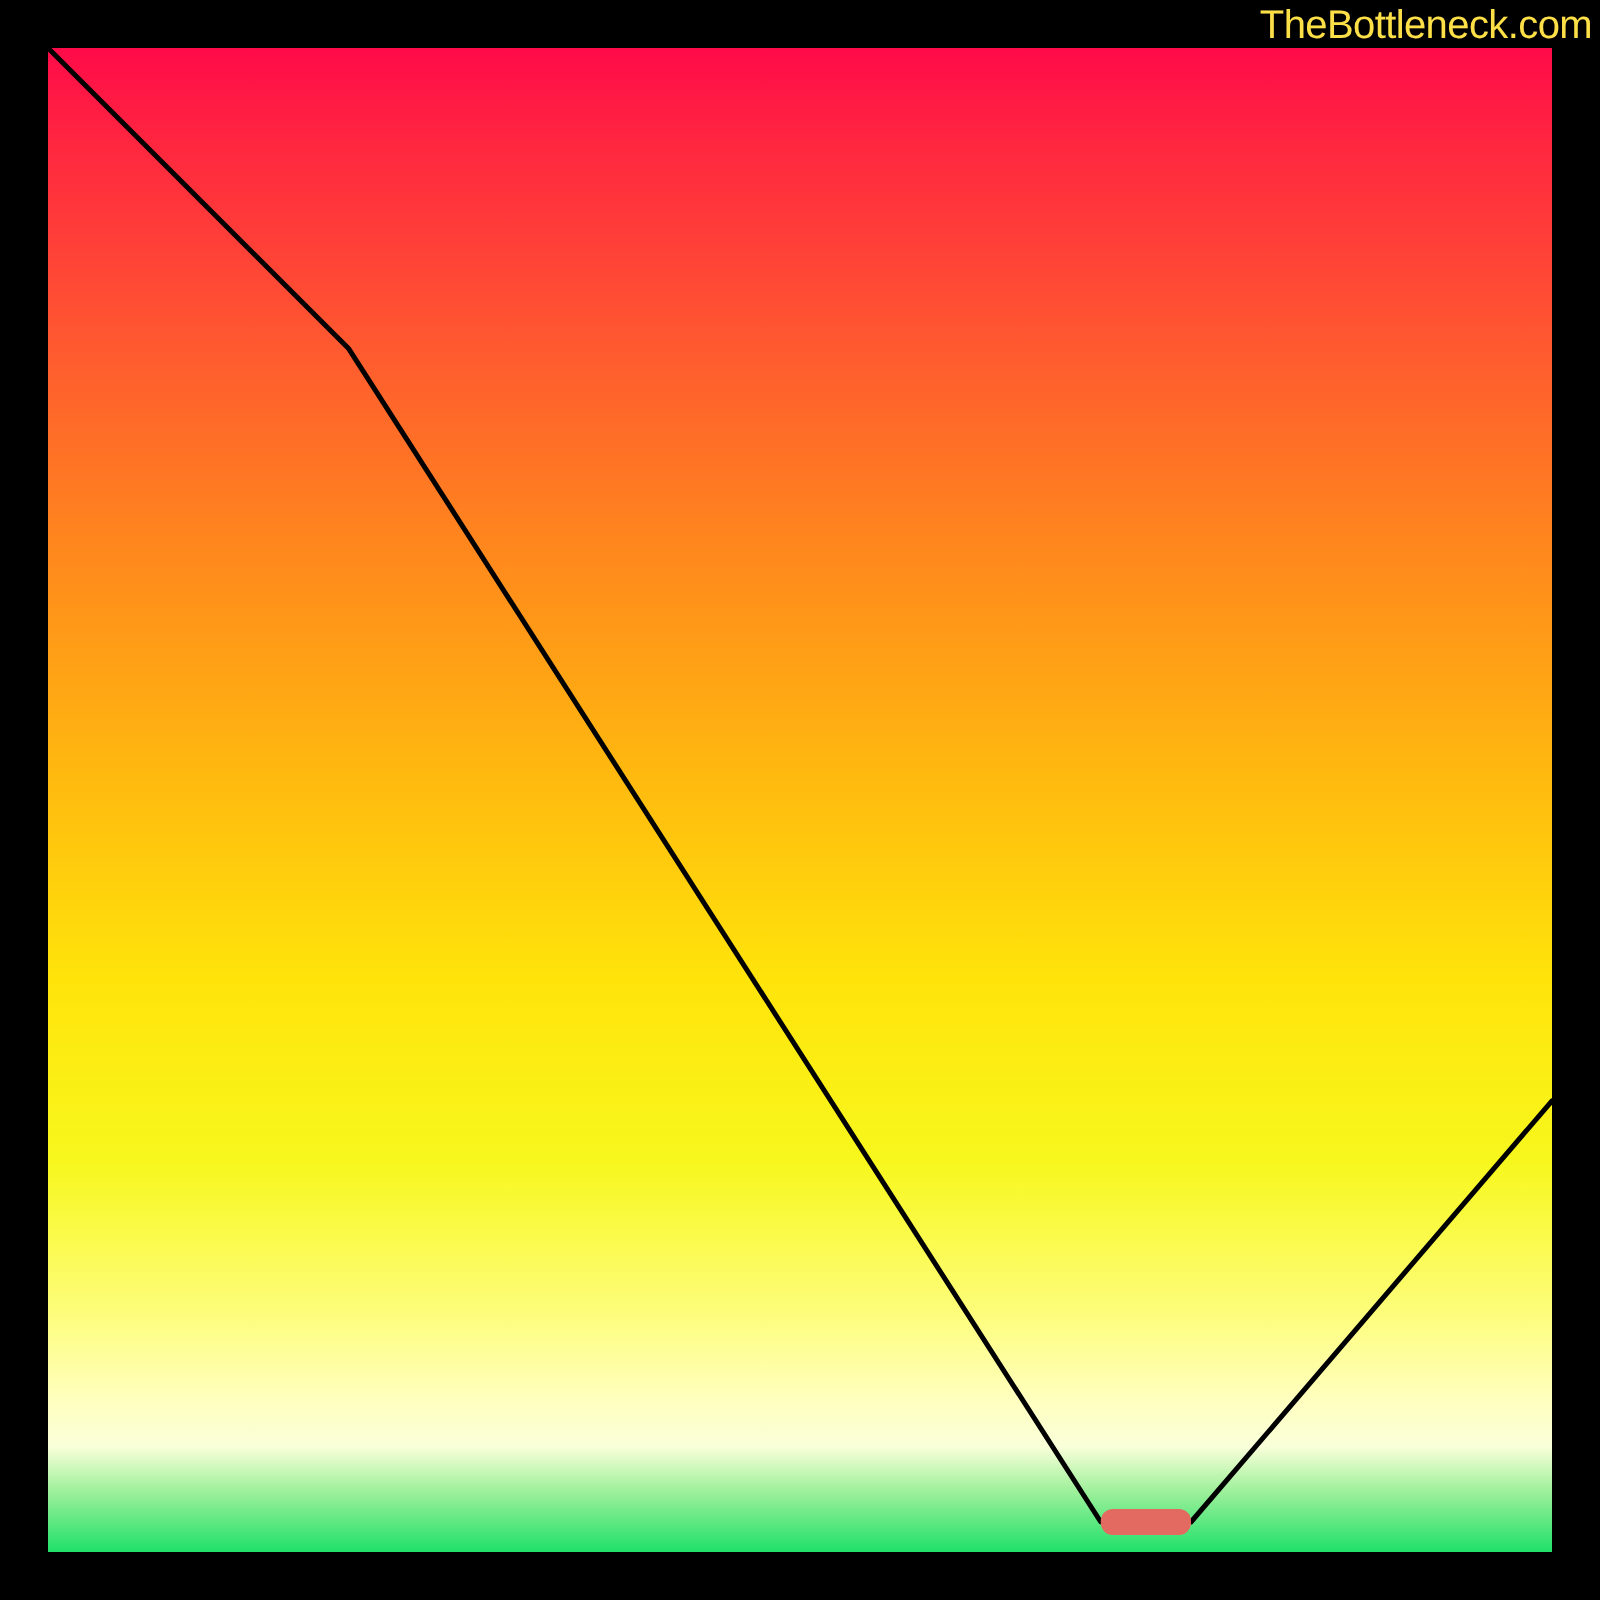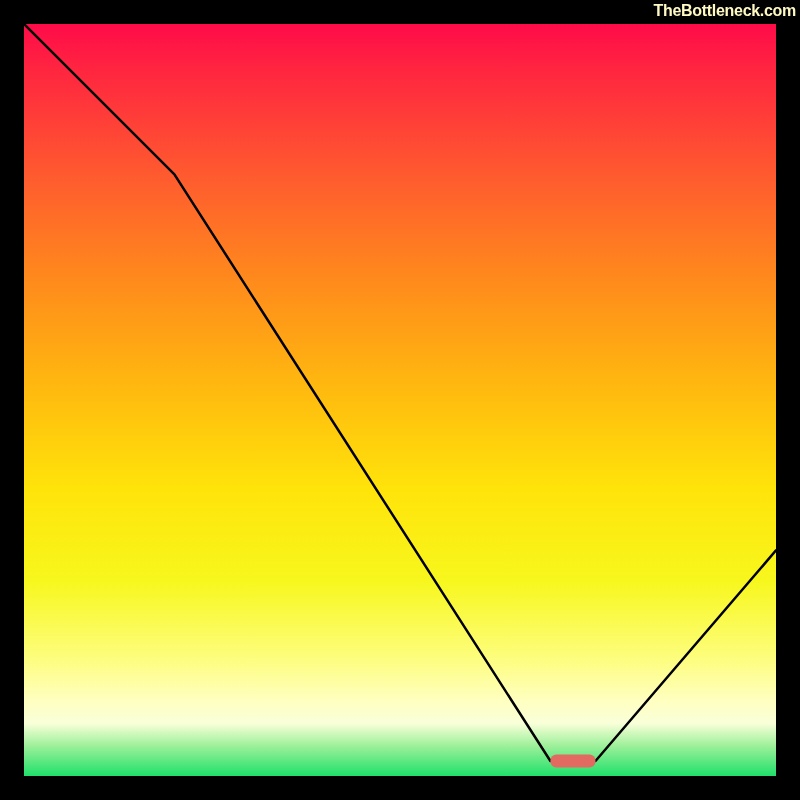--- a/index.html
+++ b/index.html
@@ -53,23 +53,23 @@
     position: absolute;
     left: 0;
     top: 0;
     width: 752px;
     height: 752px;
   }
   .watermark {
     position: absolute;
     top: 2px;
     right: 4px;
-    color: #fef9c3;
-    font-size: 16px;
-    font-weight: 700;
+    color: #fde047;
+    font-size: 20px;
+    font-weight: 400;
     letter-spacing: -0.3px;
     user-select: none;
   }
   .marker {
     fill: #e26a61;
   }
   .curve {
     fill: none;
     stroke: #000;
     stroke-width: 2.5;

